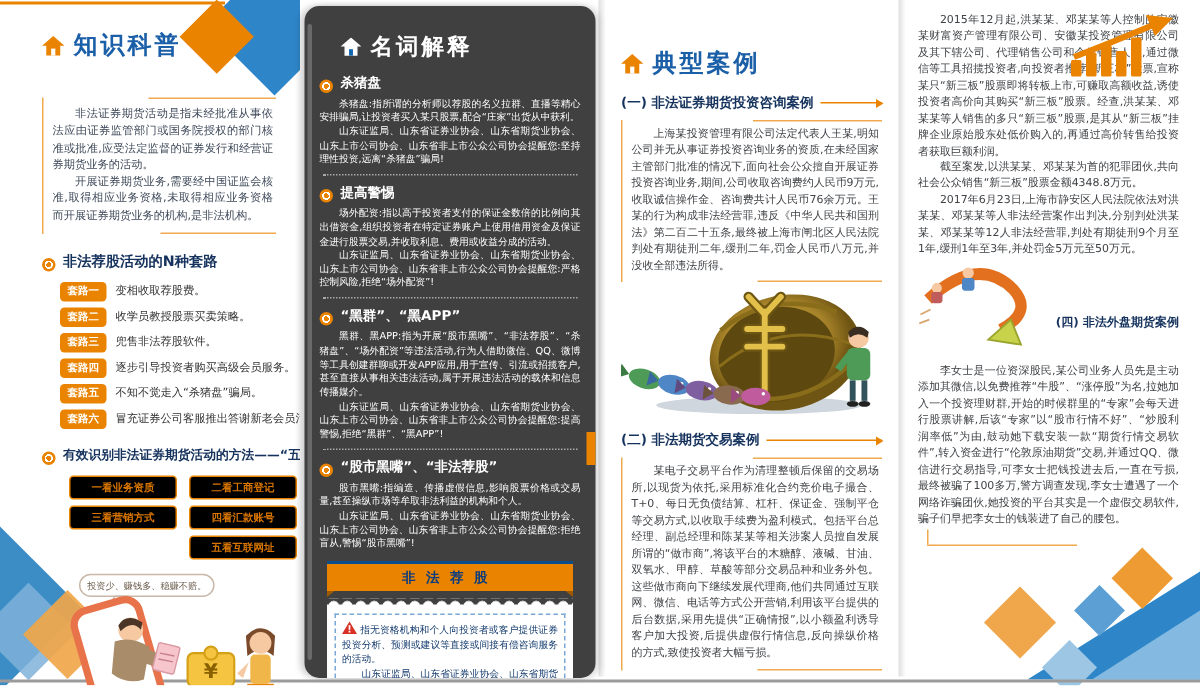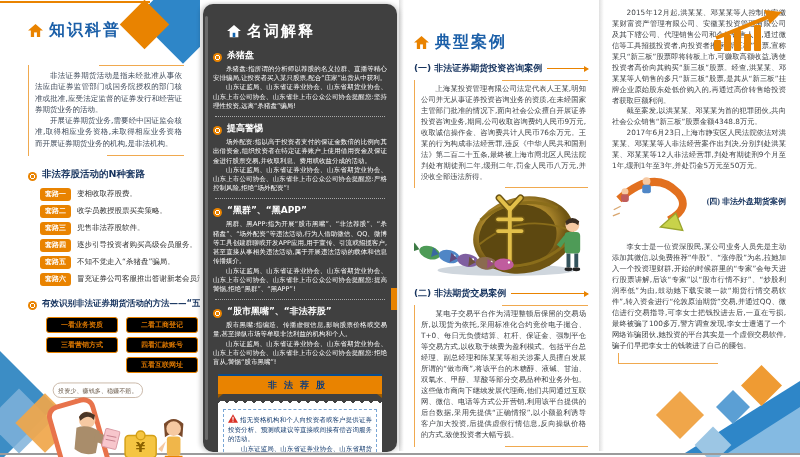--- a/index.html
+++ b/index.html
@@ -87,21 +87,21 @@
             border-style:solid; border-width:3px 0 3px 5px; border-color:transparent transparent transparent #e98300; }
   .cpar { position:relative; border-left:1px solid #f0a94f; padding:4px 2px 6px 6px; }
   .cpar::before, .cpar::after { content:""; position:absolute; right:0; height:1px; background:#f0a94f; }
   .cpar::before { top:0; width:50%; }
   .cpar::after  { bottom:0; width:48%; }
   .cpar p, .plain p { font-size:7.3px; color:#3f4246; line-height:1.5; text-align:justify; text-indent:2em; }
   .illus3 { display:block; margin:4px auto 0; }
   .p4 .charticon { position:absolute; top:10px; right:16px; }
   .p4 .case-h.first { margin-top:28px; }
   .row4 { display:flex; align-items:flex-end; gap:4px; margin-top:2px; }
-  .row4 .case-h { font-size:8px; margin:0 0 35px;font-family:Liberation Serif, serif; }
+  .row4 .case-h { font-size:8px; margin:0 0 22px; }
   .endmark { position:relative; height:10px; margin:2px 0 0 6px; }
   .endmark::before { content:""; position:absolute; left:0; top:0; width:1px; height:10px; background:#f0a94f; }
   .endmark::after  { content:""; position:absolute; left:0; top:10px; width:100px; height:1px; background:#f0a94f; }
 
   
   .br-or1 { left:663px; top:398px; width:34px; height:34px; background:#f0a64a; }
   .br-or2 { left:747px; top:371px; width:29px; height:29px; background:#ef9b33; }
   .br-bl1 { left:721px; top:395px; width:24px; height:24px; background:#5b9fd4; }
   .br-bl2 { left:700px; top:432px; width:26px; height:26px; background:#9cc6e4; }
   .tri-big { position:absolute; right:0; bottom:4px; width:0; height:0;

